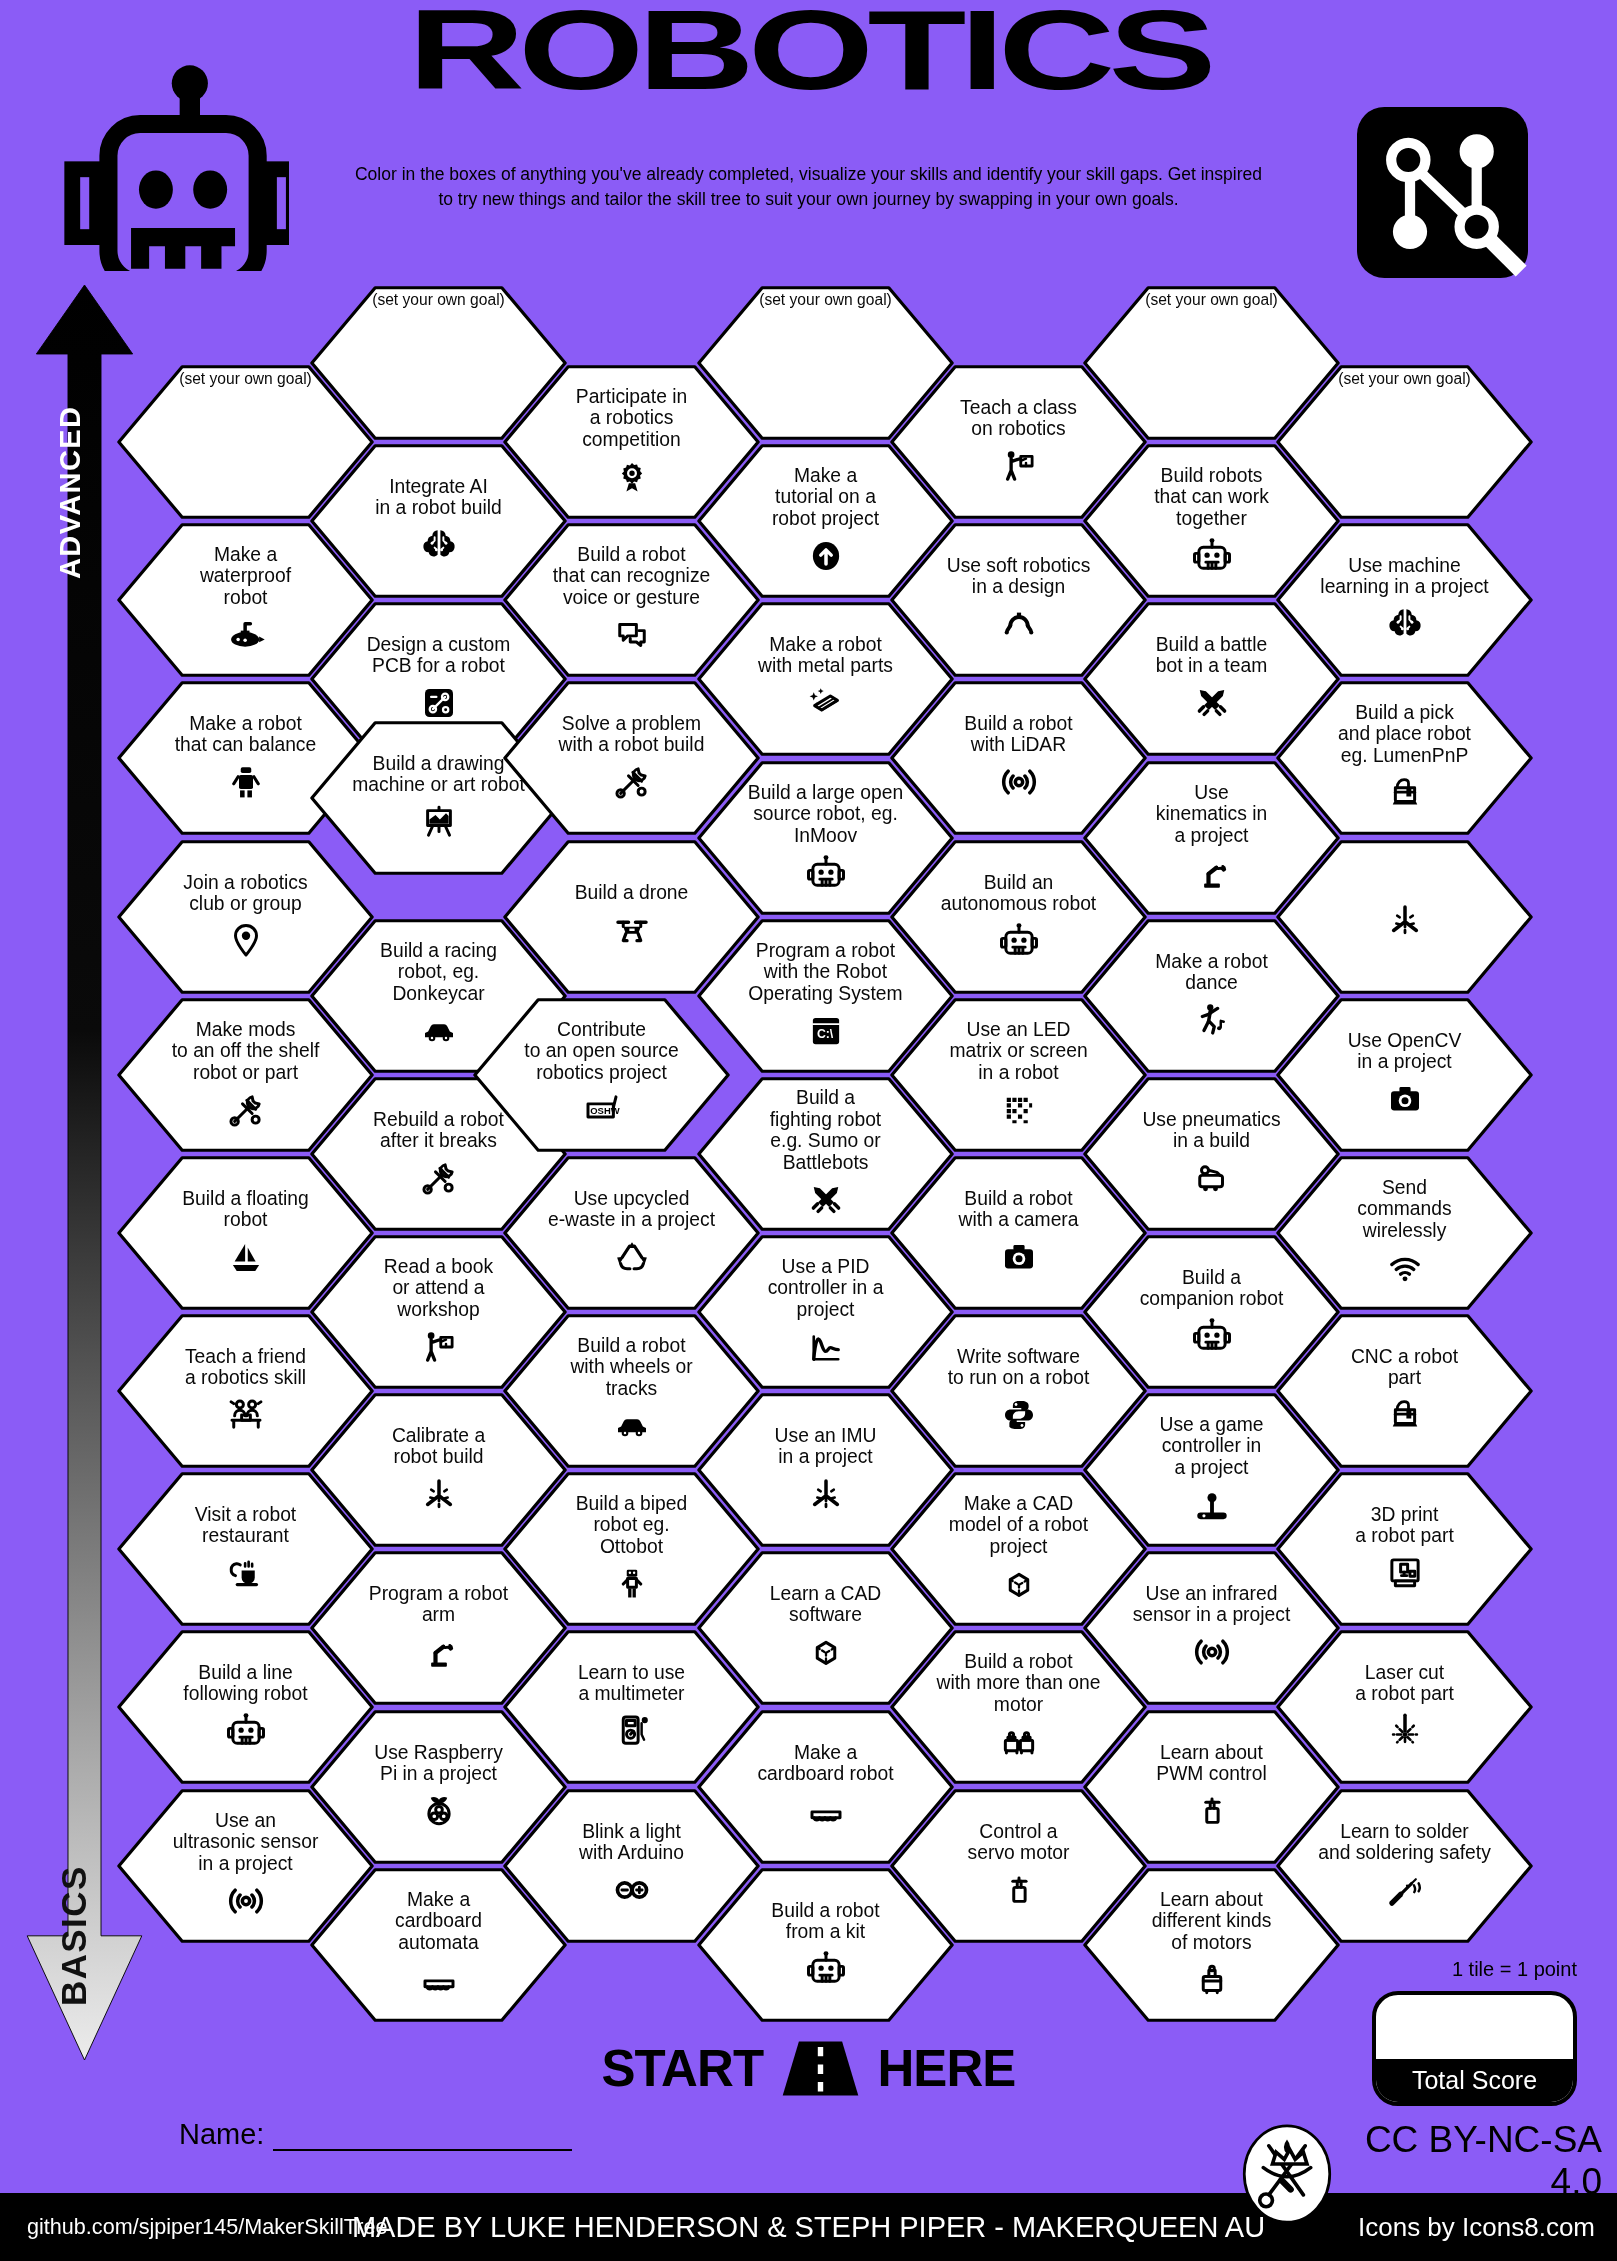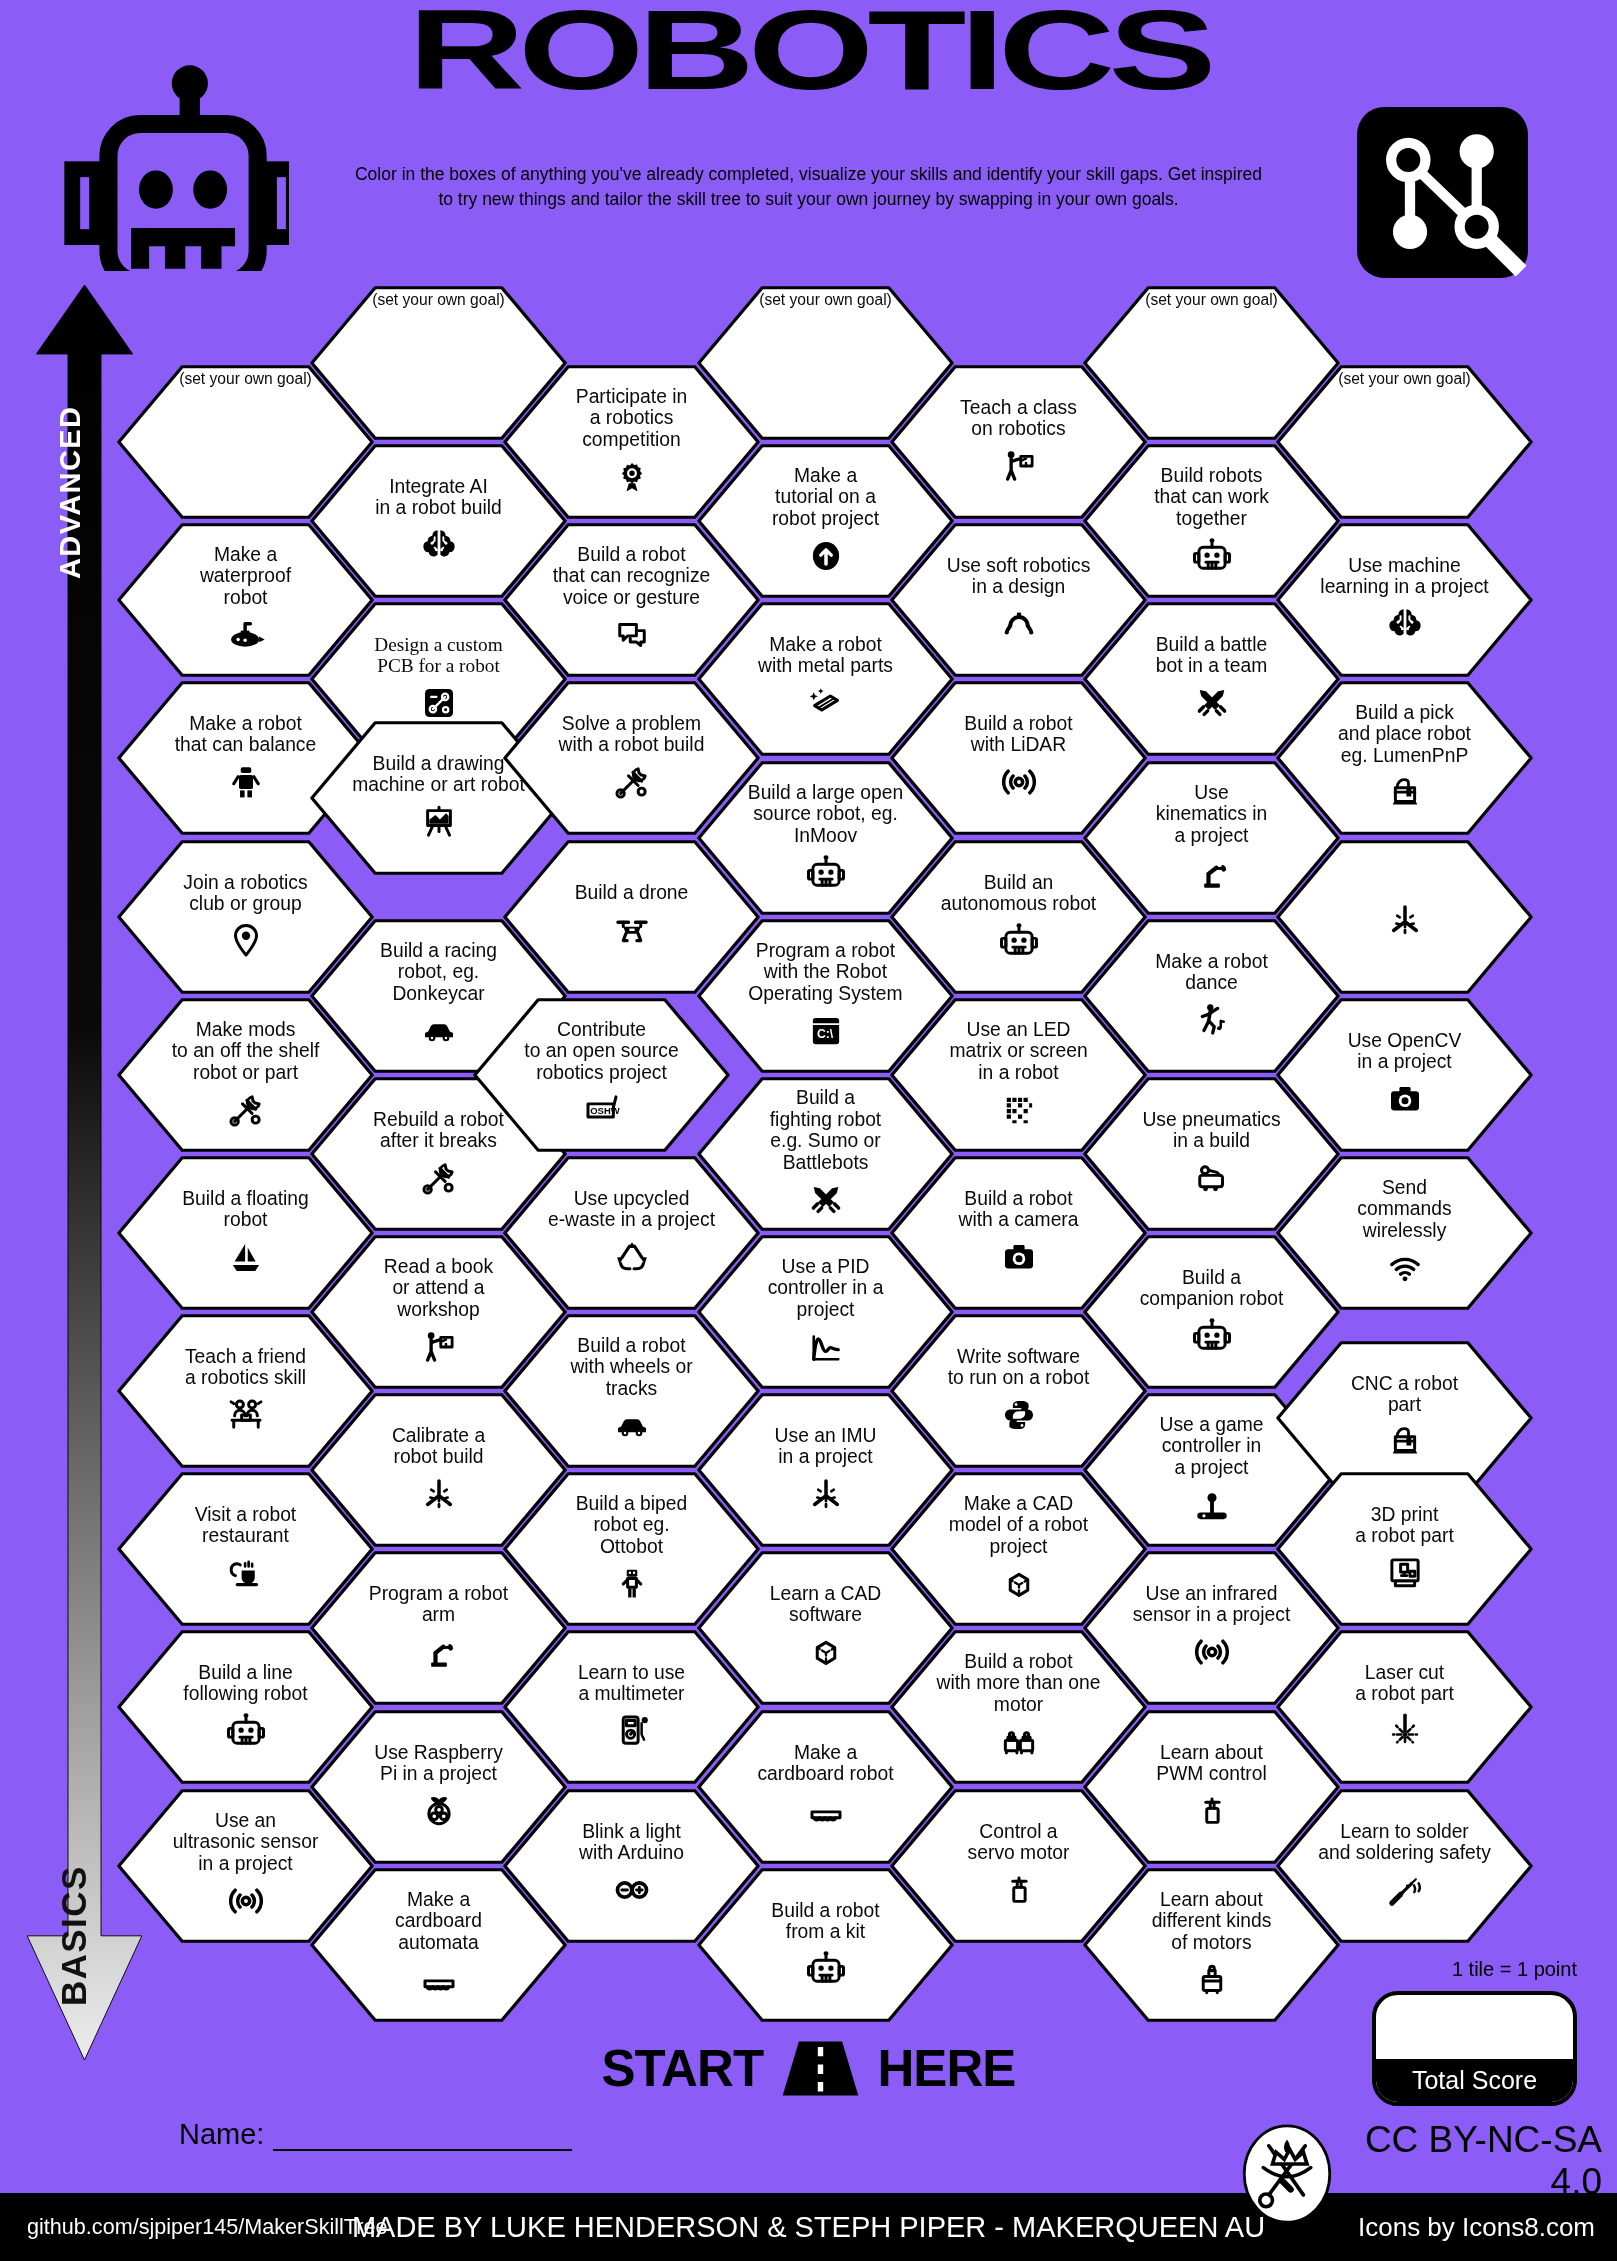--- a/index.html
+++ b/index.html
@@ -273,21 +273,21 @@
             <path d="M11.2 3.5a3 3 0 0 0-3 3v0.2a3.2 3.2 0 0 0-2.7 3.2 3.2 3.2 0 0 0 0.6 6.3 2.8 2.8 0 0 0 2.8 2.3c0.8 0 1.6-0.3 2.3-1z" fill="#000" stroke="none"></path>
             <path d="M12.8 3.5a3 3 0 0 1 3 3v0.2a3.2 3.2 0 0 1 2.7 3.2 3.2 3.2 0 0 1-0.6 6.3 2.8 2.8 0 0 1-2.8 2.3c-0.8 0-1.6-0.3-2.3-1z" fill="#000" stroke="none"></path>
             <path d="M9.5 7.5v2l-1.5 1.5M14.5 7.5v2l1.5 1.5M9.5 13.5l1 1M14.5 13.5l-1 1" stroke="#fff" stroke-width="1.1"></path>
             <circle cx="8" cy="11" r="0.8" fill="#fff" stroke="none"></circle>
             <circle cx="16" cy="11" r="0.8" fill="#fff" stroke="none"></circle>
             <circle cx="10.5" cy="14.8" r="0.8" fill="#fff" stroke="none"></circle>
             <circle cx="13.5" cy="14.8" r="0.8" fill="#fff" stroke="none"></circle>
           </svg>
         </div>
       </div>
-      <div class="hex" style="left: 310px; top: 601px; font-family: Liberation Serif, serif;">
+      <div class="hex" style="left: 310px; top: 601px;">
         <svg class="bg" viewBox="0 0 560 340">
           <polygon points="4,170 142,6 418,6 556,170 418,334 142,334" fill="#fff" stroke="#000" stroke-width="7" stroke-linejoin="round"></polygon>
         </svg>
         <div class="content">
           <div class="label">Design a custom
 PCB for a robot</div>
           <svg class="ticon" viewBox="0 0 24 24" fill="none" stroke="#000" stroke-width="1.7" stroke-linecap="round" stroke-linejoin="round">
             <rect x="4" y="4" width="16" height="16" rx="2.5" fill="#000" stroke="none"></rect>
             <path d="M8.5 15.5l7-7" stroke="#fff" stroke-width="1.3"></path>
             <circle cx="8.5" cy="15.5" r="1.8" stroke="#fff" stroke-width="1.3"></circle>
@@ -1147,21 +1147,21 @@
         <div class="content">
           <div class="label">Send
 commands
 wirelessly</div>
           <svg class="ticon" viewBox="0 0 24 24" fill="none" stroke="#000" stroke-width="1.7" stroke-linecap="round" stroke-linejoin="round">
             <path d="M4.5 10a11 11 0 0 1 15 0M7 12.8a7.5 7.5 0 0 1 10 0M9.5 15.5a4 4 0 0 1 5 0" stroke-width="1.9"></path>
             <circle cx="12" cy="18.2" r="1.4" fill="#000" stroke="none"></circle>
           </svg>
         </div>
       </div>
-      <div class="hex" style="left: 1276px; top: 1340px; text-decoration: underline;">
+      <div class="hex" style="left: 1276px; top: 1313px; text-decoration: underline;">
         <svg class="bg" viewBox="0 0 560 340">
           <polygon points="4,170 142,6 418,6 556,170 418,334 142,334" fill="#fff" stroke="#000" stroke-width="7" stroke-linejoin="round"></polygon>
         </svg>
         <div class="content">
           <div class="label">CNC a robot
 part</div>
           <svg class="ticon" viewBox="0 0 24 24" fill="none" stroke="#000" stroke-width="1.7" stroke-linecap="round" stroke-linejoin="round">
             <path d="M5 18.5h14l-1.2-2.5H6.2z" fill="#000" stroke="none"></path>
             <path d="M6.5 16V9h11v7"></path>
             <path d="M6.5 11.5h11"></path>

